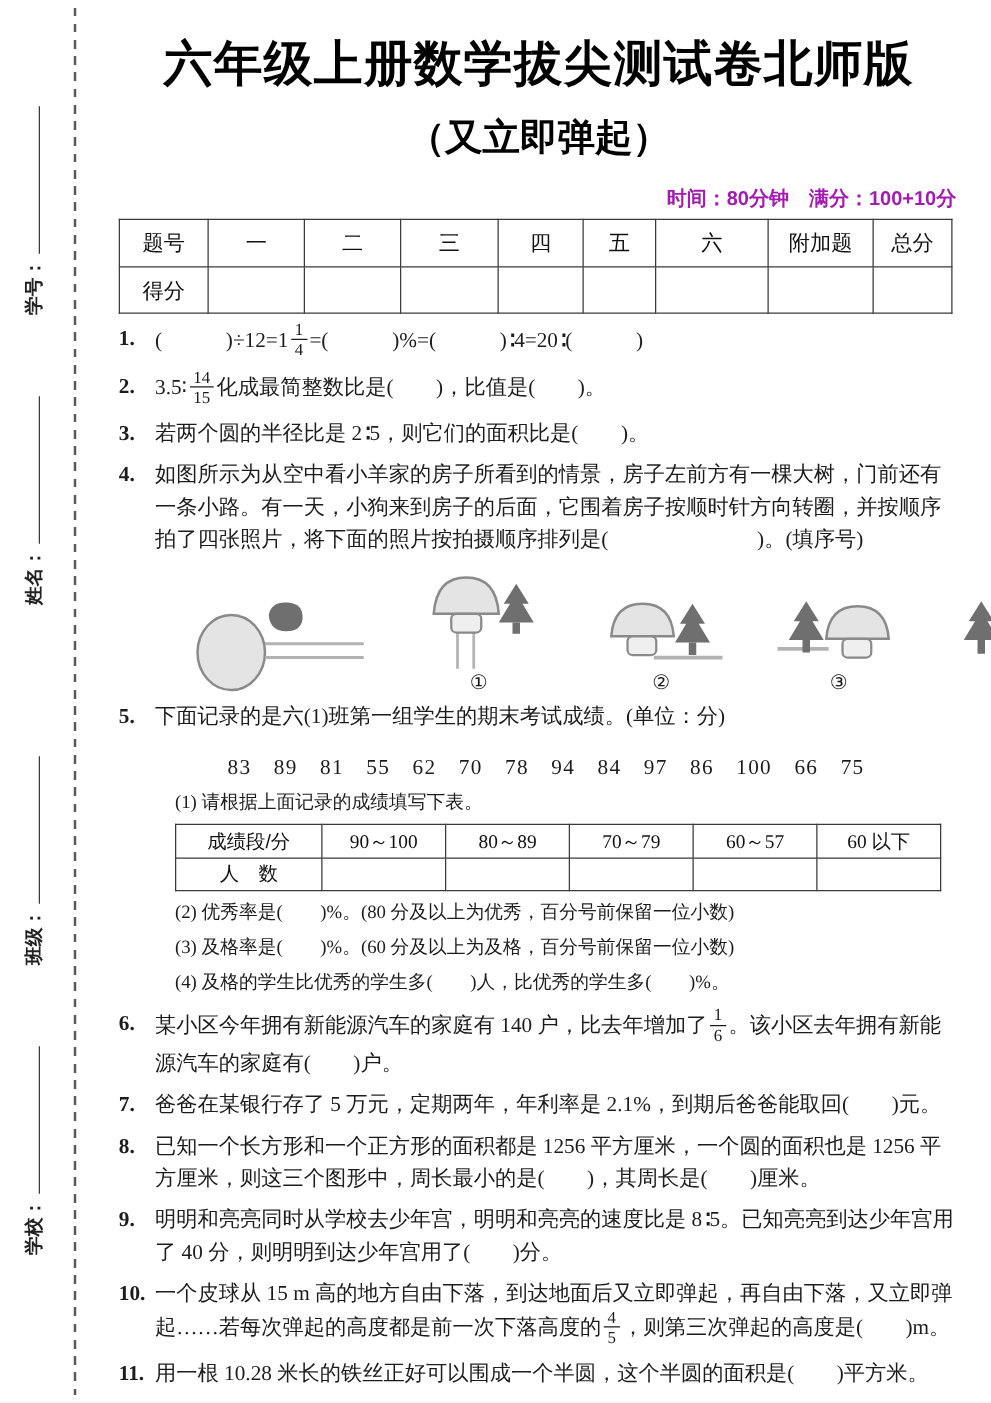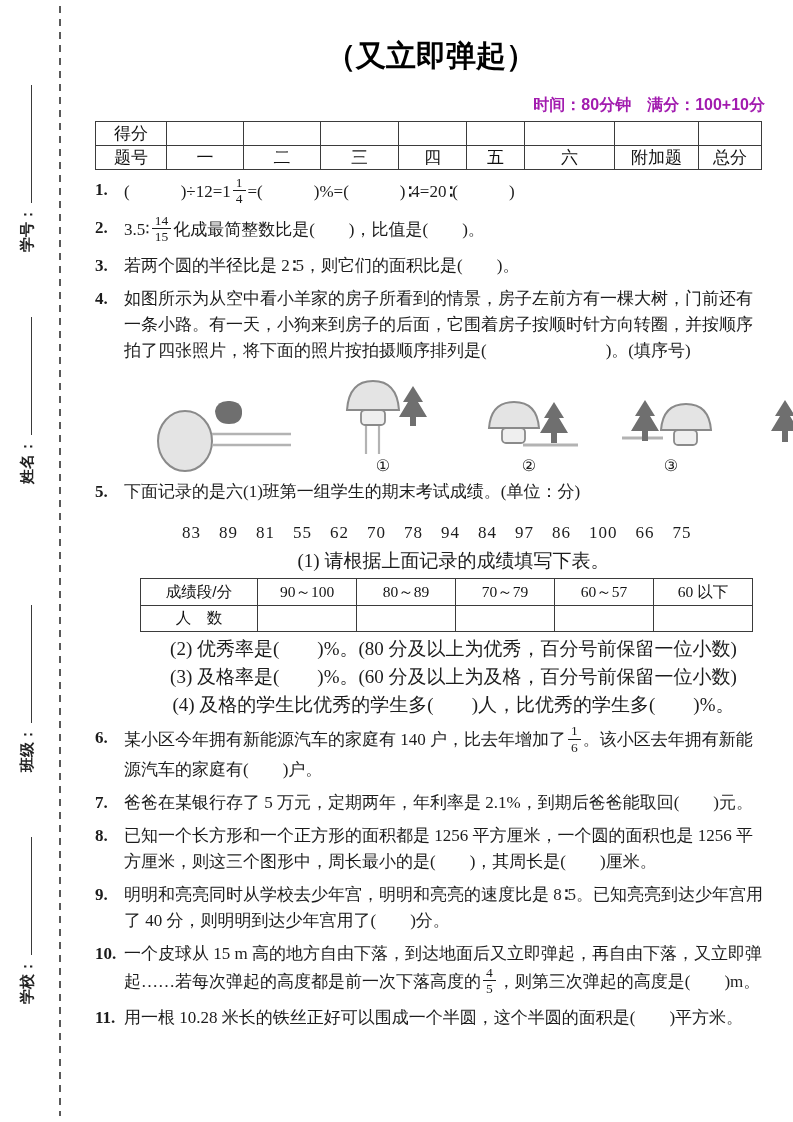--- a/index.html
+++ b/index.html
@@ -53,21 +53,21 @@
   .fr { display:inline-block; vertical-align:middle; text-align:center; line-height:1.12; font-size:13.5px; margin:0 2px; position:relative; top:-2px; }
   .fr .fn { display:block; border-bottom:1px solid #1c1c1c; padding:0 3px; }
   .fr .fd { display:block; padding:0 3px; }
   
   .figrow { display:flex; align-items:flex-end; margin:8px 0 2px 48px; }
   .fig { text-align:center; }
   .fig svg { display:block; }
   .figlabel { font-size:16px; line-height:18px; margin-top:1px; }
   
   .scores { margin:15px 0 1px 58px; font-size:17px; line-height:26px; letter-spacing:1px; }
-  .subq { margin-left:16px; font-size:19px; line-height:26px; margin-top:2px;text-align:center; }
+  .subq { margin-left:16px; font-size:15px; line-height:26px; margin-top:2px; }
   table.grade { border-collapse:collapse; table-layout:fixed; width:612px; margin:4px 0 4px 16px; }
   table.grade th, table.grade td {
     border:1.3px solid #3b3b3b; text-align:center; font-weight:normal; font-size:15.5px; color:#111;
   }
   table.grade th { height:27px; }
   table.grade td { height:26px; }
   table.grade .rowlab, table.grade .collab { font-family:"Liberation Sans", sans-serif; font-weight:normal; }
   
   .footer {
     position:absolute; left:0; right:0; bottom:16px; text-align:center;
@@ -88,57 +88,58 @@
   </div>
   <div class="vfield" style="top:772px">
     <span>班级：</span><span class="uline"></span>
   </div>
   <div class="vfield" style="top:1004px">
     <span>学校：</span><span class="uline"></span>
   </div>
 
   <div class="content">
 
+    <div class="title">六年级上册数学拔尖测试卷北师版</div>
     <div class="subtitle">（又立即弹起）</div>
     <div class="meta">时间：80分钟　满分：100+10分</div>
 
     <table class="score">
       <colgroup>
           <col style="width:71px">
           <col style="width:77px">
           <col style="width:77px">
           <col style="width:78px">
           <col style="width:68px">
           <col style="width:58px">
           <col style="width:90px">
           <col style="width:84px">
           <col style="width:63px">
         </colgroup>
       <tbody>
           <tr>
-        <td>得分</td>
-        <td></td>
-        <td></td>
-        <td></td>
-        <td></td>
-        <td></td>
-        <td></td>
-        <td></td>
-        <td></td>
-      </tr>
-      <tr>
         <th>题号</th>
         <th>一</th>
         <th>二</th>
         <th>三</th>
         <th>四</th>
         <th>五</th>
         <th>六</th>
         <th>附加题</th>
         <th>总分</th>
+      </tr>
+      <tr>
+        <td>得分</td>
+        <td></td>
+        <td></td>
+        <td></td>
+        <td></td>
+        <td></td>
+        <td></td>
+        <td></td>
+        <td></td>
       </tr>
     </tbody>
       </table>
 
 
     <div class="q">
       <span class="qn">1.</span>
       <span class="qt">
         <span>(　　　)÷12=1</span><span class="fr"><span class="fn">1</span><span class="fd">4</span></span><span>=(　　　)%=(　　　)∶4=20∶(　　　)</span>
       </span>

